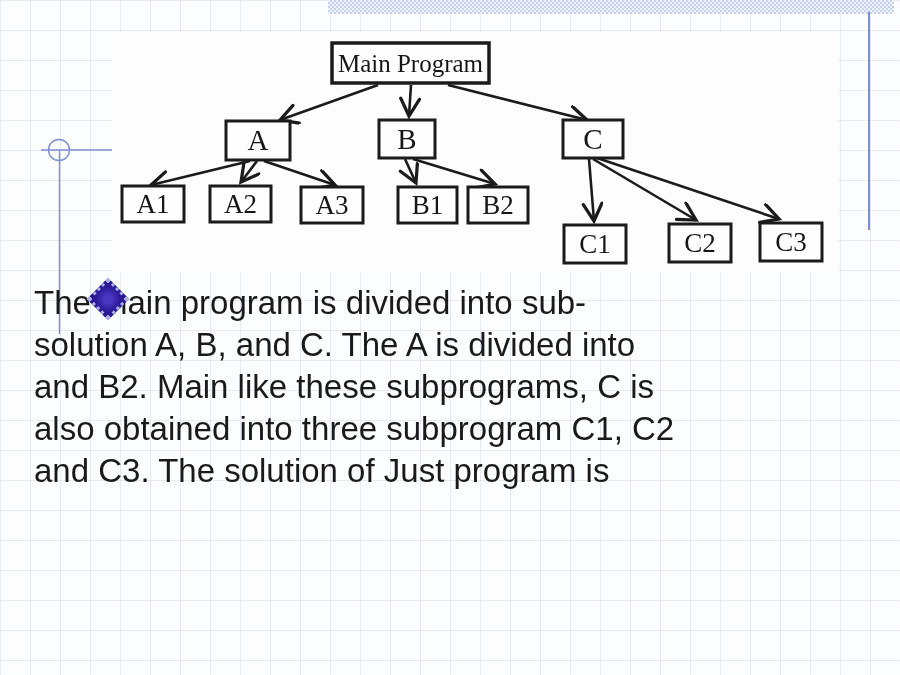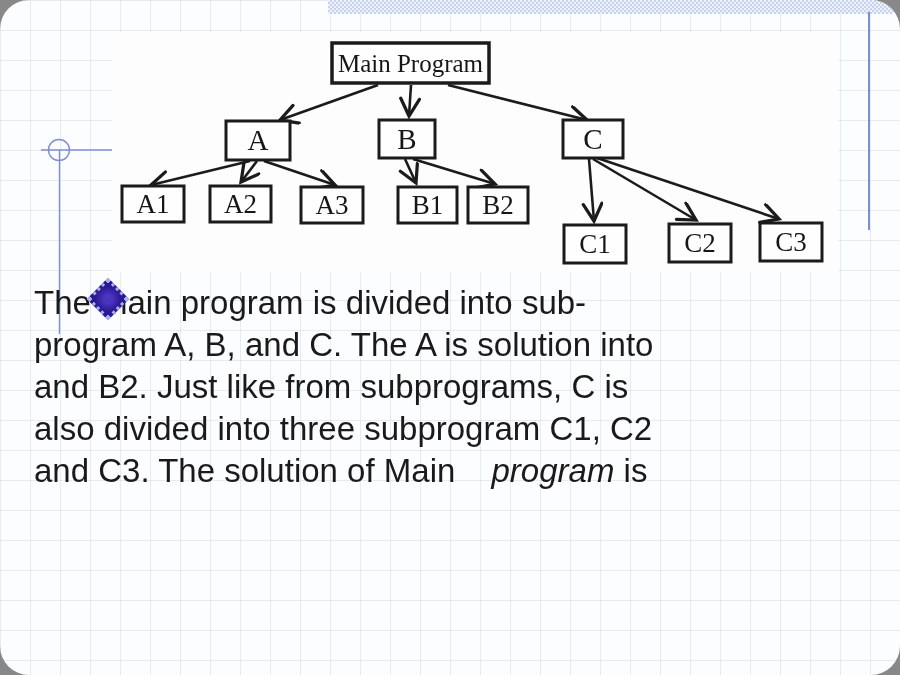--- a/index.html
+++ b/index.html
@@ -4,35 +4,34 @@
 <style>
   html,body{margin:0;padding:0;background:#888;}
   #stage{
     position:relative;width:900px;height:675px;overflow:hidden;
     background-color:#fcfdfe;
     background-image:
       linear-gradient(to right, rgba(176,186,214,0.28) 1px, transparent 1px),
       linear-gradient(to bottom, rgba(176,186,214,0.28) 1px, transparent 1px);
     background-size:30px 30px;
     font-family:"Liberation Sans", sans-serif;
-    border-radius:29px;
   }
   .hatch-band{
     position:absolute;left:328px;top:0;width:566px;height:14px;
     background-image:repeating-conic-gradient(var(--hatch,#c7d2ee) 0% 25%, #eef2fa 0% 50%);
     background-size:4px 4px;
   }
   #decor-svg,#diagram-svg{position:absolute;left:0;top:0;width:900px;height:675px;}
   .body-text{
     position:absolute;left:34px;top:282px;z-index:5;
     font-size:33px;line-height:42px;color:#1a1a1a;white-space:nowrap;
     letter-spacing:0px;
   }
   .body-text .line{height:42px;}
-  .body-text .seg-i{font-style:italic;margin-left:27px;}
+  .body-text .seg-i{}
   .diamond-bullet{
     position:absolute;left:93px;top:284px;width:24px;height:24px;z-index:6;
     transform:rotate(45deg);
     background:radial-gradient(circle at 50% 50%, #4a35c0 25%, #2a1894 75%);
     border:3px dotted #a8b0e6;
   }
   .node-label{font-family:"Liberation Serif", serif;fill:#161616;}
   text{user-select:none;}
 </style>
 </head>
@@ -118,19 +117,19 @@
           <rect x="760" y="223" width="62" height="38" fill="#fefefe" stroke="#1b1b1b" stroke-width="3"></rect>
           <text x="791" y="251.18" text-anchor="middle" font-size="27" class="node-label">C3</text>
         </g>
       </g>
   </svg>
 
   <div class="diamond-bullet"></div>
 
   <div class="body-text" id="body-text">
       <div class="line"><span>The main program is divided into sub-</span></div>
-      <div class="line"><span>program A, B, and C. The A is solution into</span></div>
-      <div class="line"><span>and B2. Just like from subprograms, C is</span></div>
-      <div class="line"><span>also divided into three subprogram C1, C2</span></div>
-      <div class="line"><span>and C3. The solution of Main </span><span class="seg-i">program</span><span> is</span></div>
+      <div class="line"><span>solution A, B, and C. The A is divided into</span></div>
+      <div class="line"><span>and B2. Main like these subprograms, C is</span></div>
+      <div class="line"><span>also obtained into three subprogram C1, C2</span></div>
+      <div class="line"><span>and C3. The solution of Just </span><span class="seg-i">program</span><span> is</span></div>
     </div>
 
 </div>
 
 </body></html>

